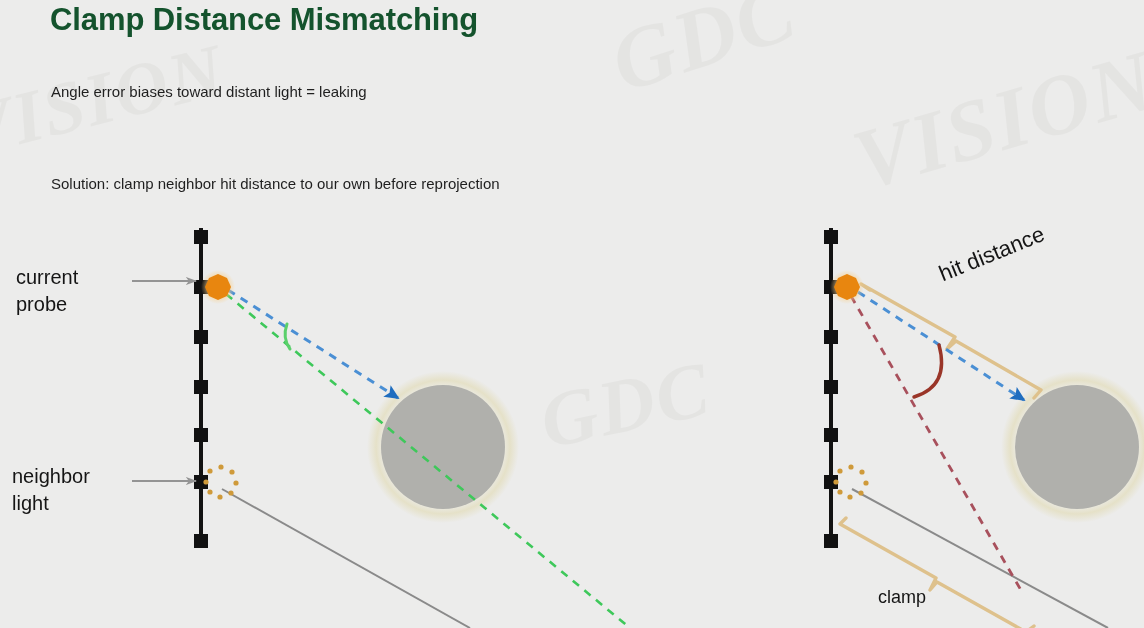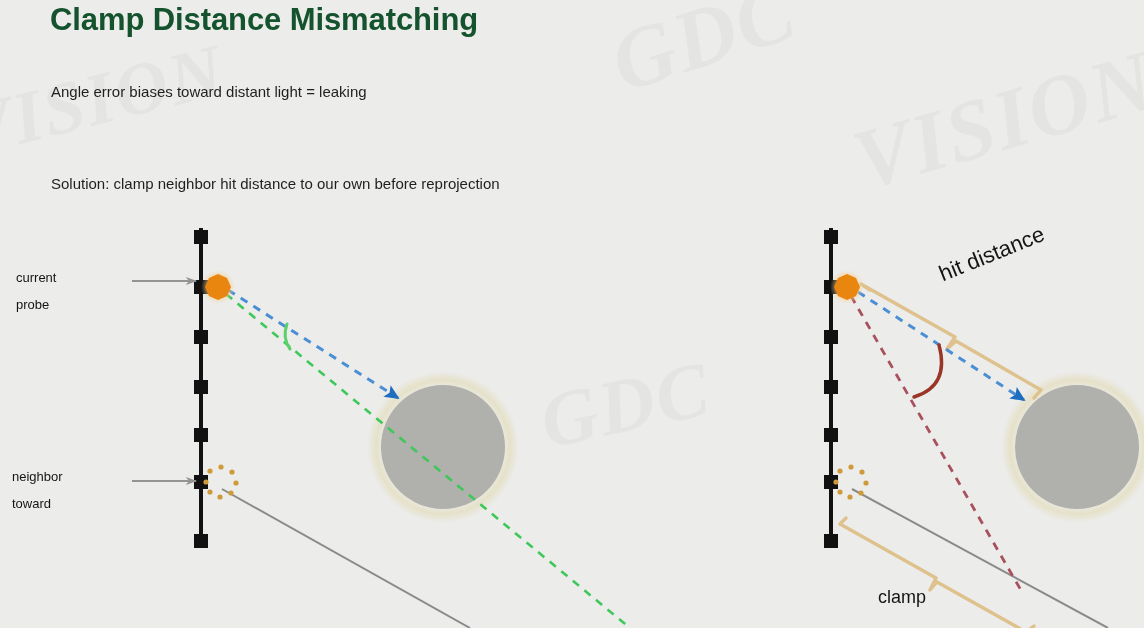--- a/index.html
+++ b/index.html
@@ -62,21 +62,21 @@
 
   #diagram-layer {
     position: absolute;
     left: 0;
     top: 0;
     width: 1144px;
     height: 628px;
   }
   .diag-label {
     position: absolute;
-    font-size: 13px;
+    font-size: 20px;
     line-height: 27px;
     color: #151515;
     white-space: pre;
   }
   #label-current  { left: 16px; top: 264px; }
   #label-neighbor { left: 12px; top: 463px; }
   #label-hit-distance {
     left: 935px; top: 262px;
     font-size: 22px;
     transform: rotate(-22deg);
@@ -204,17 +204,17 @@
         <circle cx="840" cy="492" r="2.6"></circle>
         <circle cx="836" cy="482" r="2.6"></circle>
         <circle cx="840" cy="471" r="2.6"></circle>
       </g>
     </g>
   </svg>
 
   <div class="diag-label" id="label-current">current
 probe</div>
   <div class="diag-label" id="label-neighbor">neighbor
-toward</div>
+light</div>
   <div class="diag-label" id="label-hit-distance">hit distance</div>
   <div class="diag-label" id="label-clamp">clamp</div>
 
 </div>
 
 </body></html>

